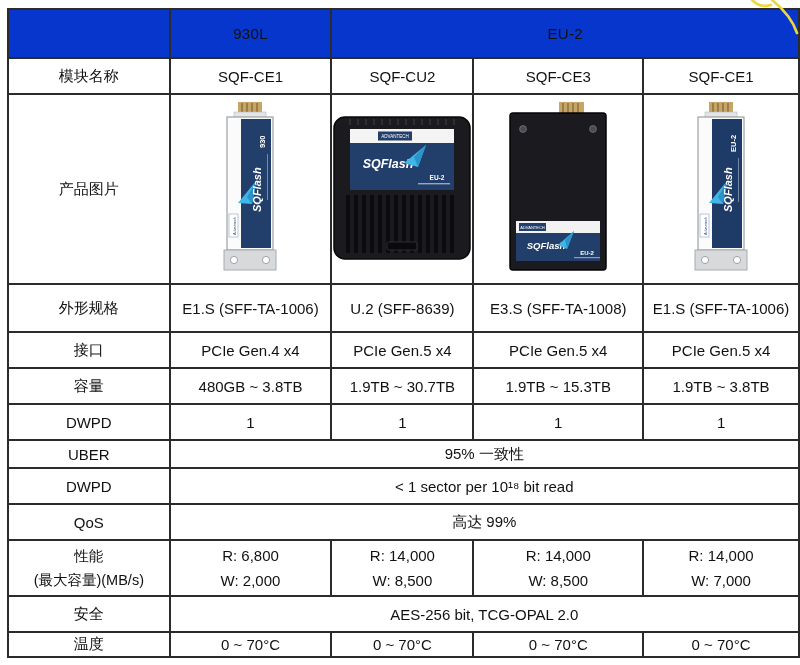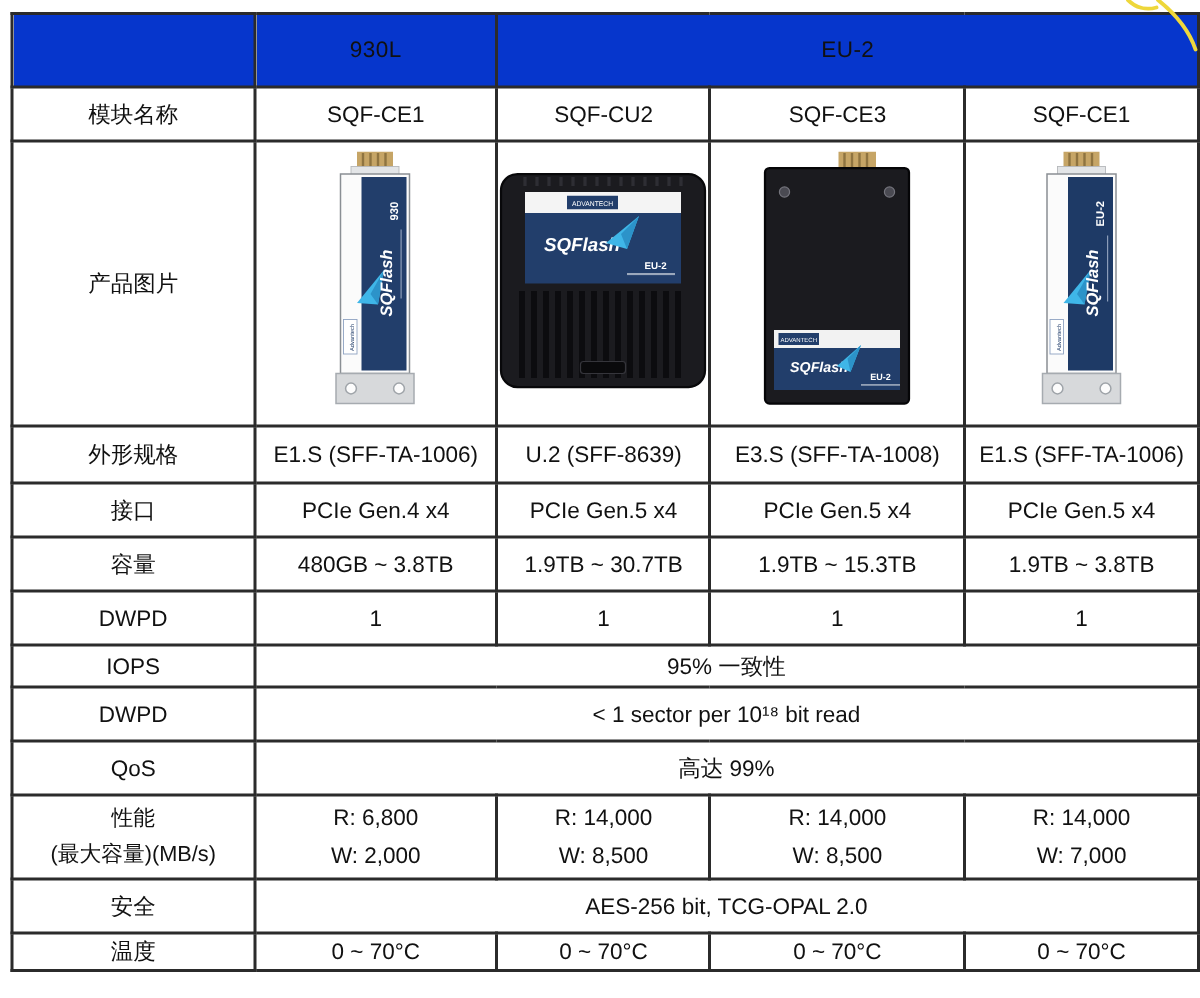--- a/index.html
+++ b/index.html
@@ -8,21 +8,21 @@
   .doodle{position:absolute;left:748px;top:0;z-index:5;}
 
   table.spec{border-collapse:collapse;table-layout:fixed;position:absolute;left:7px;top:8px;
              border:2.5px solid var(--table_border,#2b2b2b);}
   table.spec th,table.spec td{
     border:2px solid var(--table_border,#2b2b2b);
     text-align:center;vertical-align:middle;padding:0;
     font-size:15px;font-weight:400;color:var(--text,#111);
     overflow:hidden;white-space:nowrap;
   }
-  tr.h49{height:49px}tr.h29{height:36px}tr.h190{height:190px}tr.h38{height:38px}
+  tr.h49{height:49px}tr.h29{height:36px}tr.h190{height:190px}tr.h38{height:48px}
   tr.h28{height:28px}tr.h56{height:56px}tr.h35{height:25px}
   th.blue{background:var(--header_blue,#0636cc);color:#ffffff;font-weight:700;font-size:16px;letter-spacing:.3px;}
   td.lbl{font-size:15px;}
   .two-line div{line-height:25px;font-size:15px;}
   .lbl2 div{line-height:24px;font-size:14.5px;}
   td.imgcell{vertical-align:middle;}
   svg text{font-family:"Liberation Sans","DejaVu Sans",sans-serif;}
 
   .f-navy{fill:var(--navy_label,#223e6b);}
   .f-navy2{fill:var(--navy_label2,#1e3a66);}
@@ -184,21 +184,21 @@
 
     <tr class="h29">
       <td class="lbl">DWPD</td>
       <td>1</td>
       <td>1</td>
       <td>1</td>
       <td>1</td>
     </tr>
 
     <tr class="h28">
-      <td class="lbl">IOPS</td>
+      <td class="lbl">UBER</td>
       <td colspan="4">95% 一致性</td>
     </tr>
 
     <tr class="h29">
       <td class="lbl">DWPD</td>
       <td colspan="4">&lt; 1 sector per 10¹⁸ bit read</td>
     </tr>
 
     <tr class="h29">
       <td class="lbl">QoS</td>

